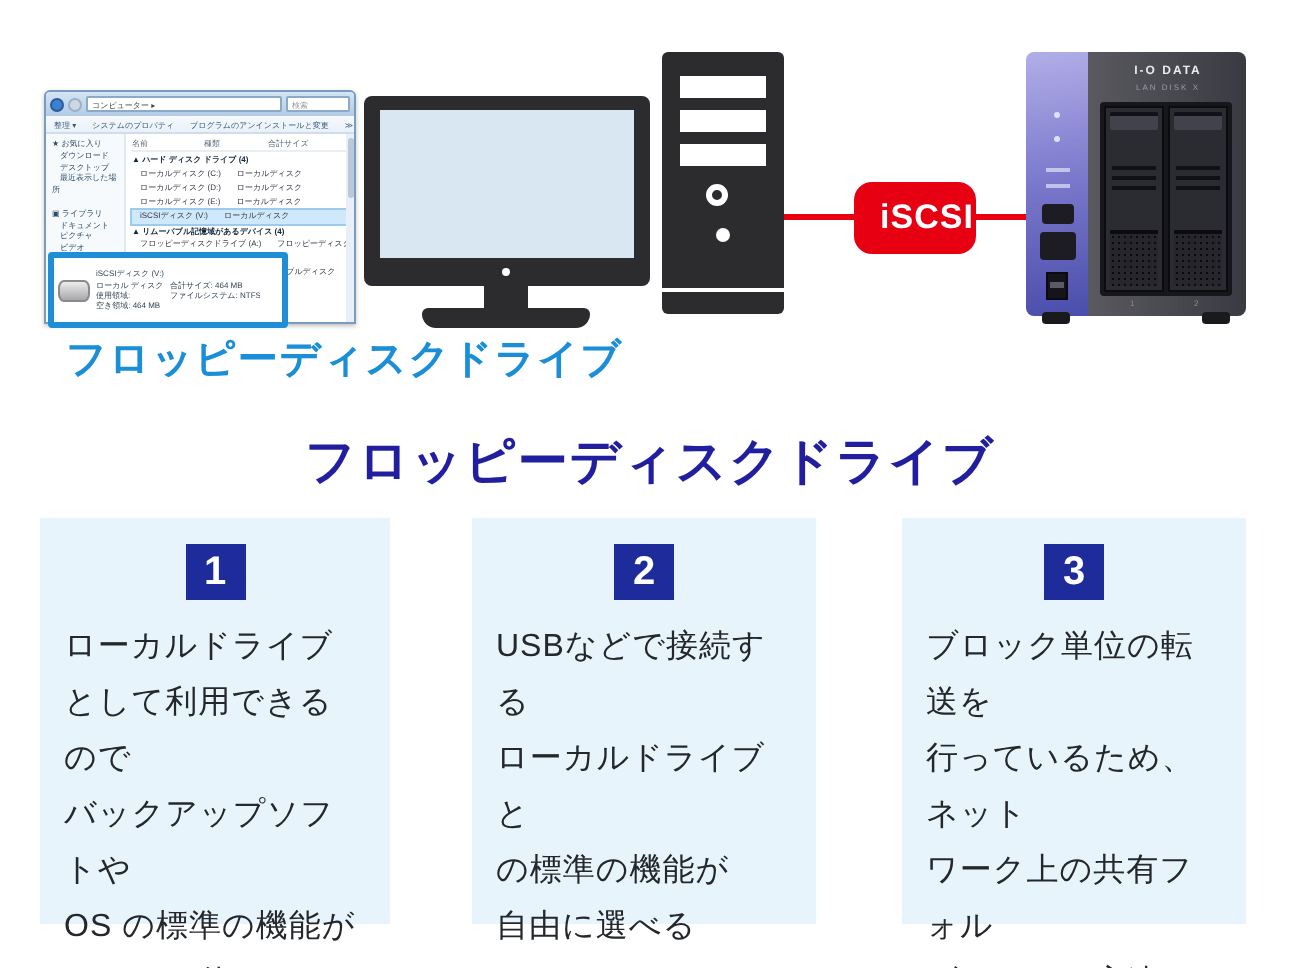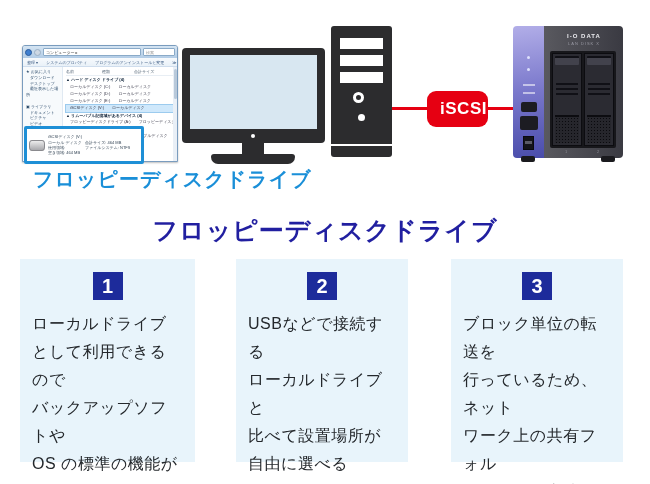--- a/index.html
+++ b/index.html
@@ -228,21 +228,21 @@
     <div class="card-text">ローカルドライブ
 として利用できるので
 バックアップソフトや
 OS の標準の機能が
 そのまま使える</div>
   </div>
   <div class="card card-2">
     <div class="num-badge">2</div>
     <div class="card-text">USBなどで接続する
 ローカルドライブと
-比べて設置場所が
+の標準の機能が
 自由に選べる</div>
   </div>
   <div class="card card-3">
     <div class="num-badge">3</div>
     <div class="card-text">ブロック単位の転送を
 行っているため、ネット
 ワーク上の共有フォル
 ダーよりも高速に転送
 が可能</div>
   </div>

